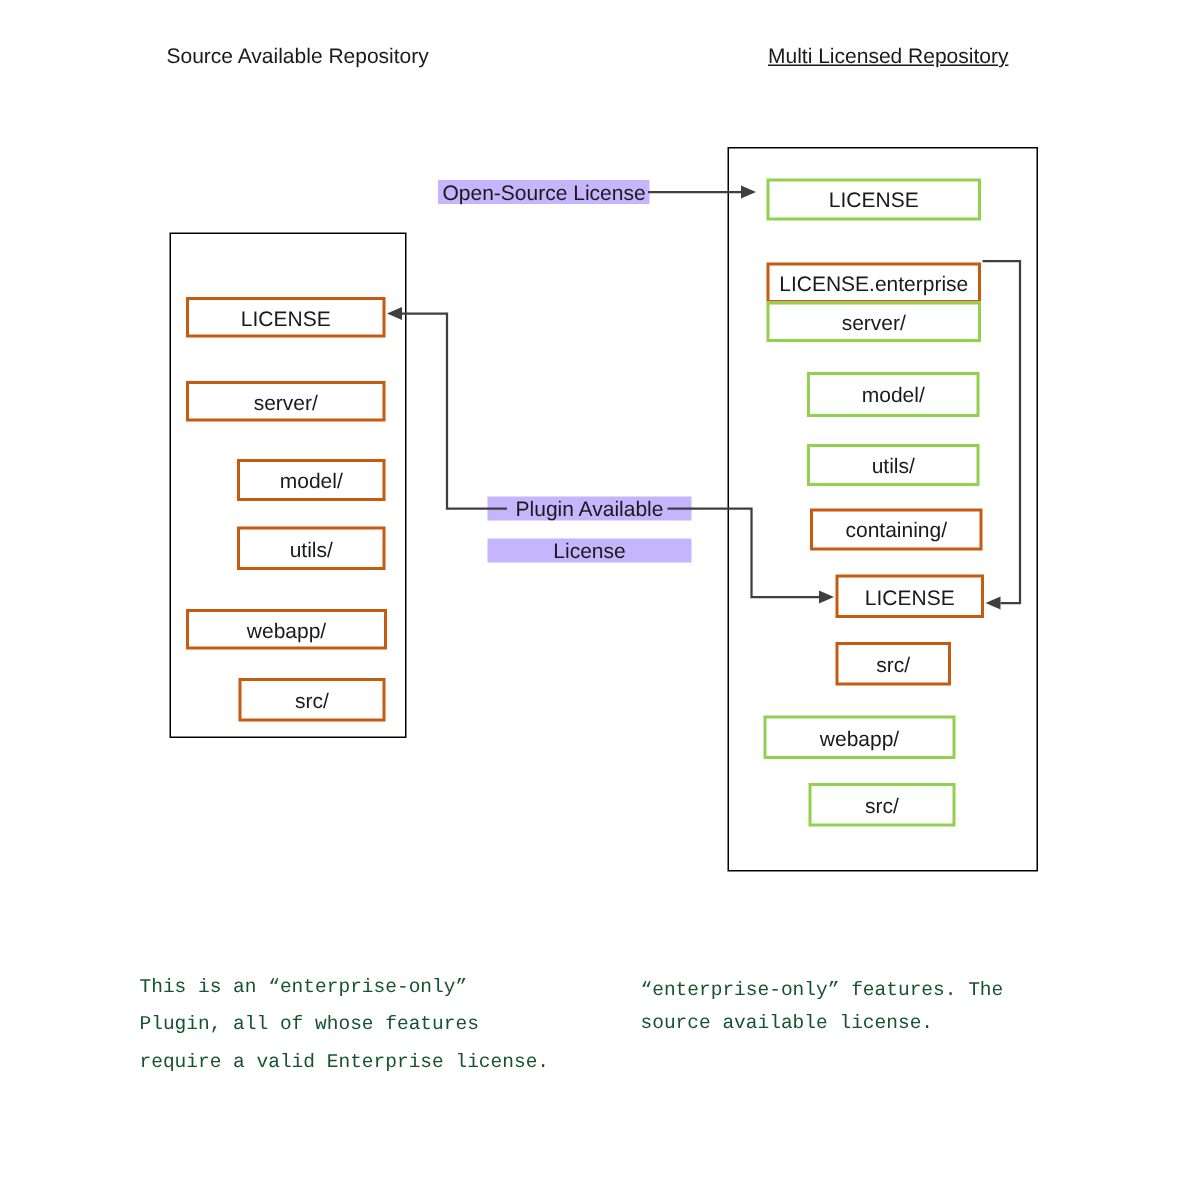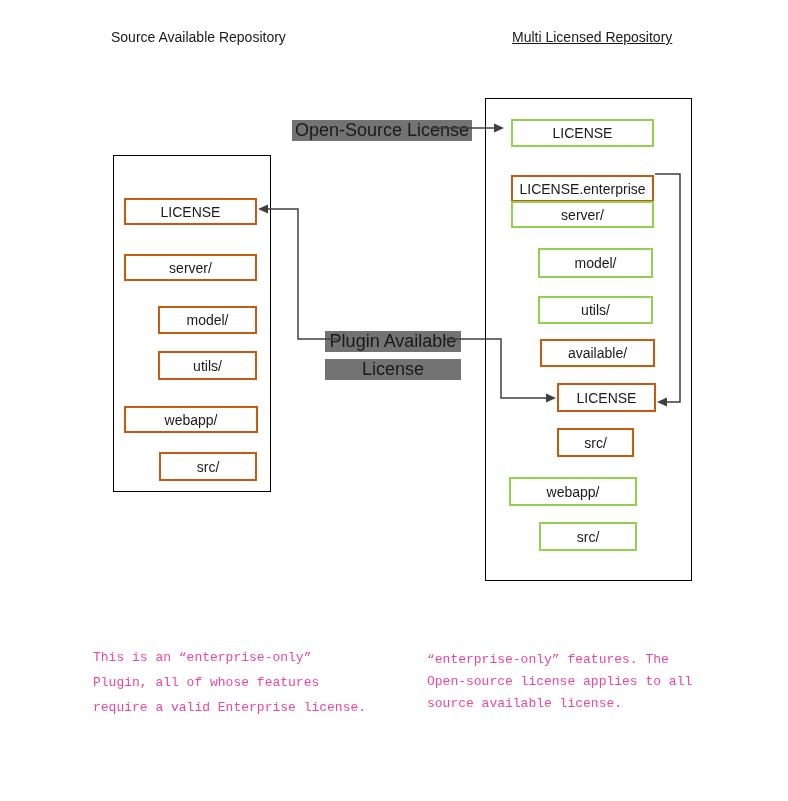--- a/index.html
+++ b/index.html
@@ -31,37 +31,37 @@
     display: flex;
     align-items: center;
     justify-content: center;
     font-size: 14px;
     white-space: nowrap;
   }
   .node.orange { border: 2px solid #C55A11; }
   .node.green  { border: 2px solid #92D050; }
   .conn-label {
     position: absolute;
-    font-size: 18px;
+    font-size: 14px;
     white-space: nowrap;
-    background: #737373;
+    background: #c4b5fd;
     padding: 0 3px;
   }
   .conn-label.centered { text-align: center; }
   #connector-overlay {
     position: absolute;
     left: 0; top: 0;
     width: 788px; height: 801px;
     pointer-events: none;
   }
   .caption {
     position: absolute;
     font-family: "Liberation Mono", "DejaVu Sans Mono", monospace;
     font-size: 13px;
-    color: #ec4899;
+    color: #14532d;
   }
   .caption div { white-space: nowrap; }
   .caption-left div { line-height: 25px; }
   .caption-right div { line-height: 22px; }
 </style>
 </head>
 <body>
 
 <div id="stage">
 
@@ -77,21 +77,21 @@
   <div class="node orange" style="left:124px; top:406px; width:134px; height:27px;">webapp/</div>
   <div class="node orange" style="left:159px; top:452px; width:98px; height:29px;">src/</div>
 
   <div class="repo-box" style="left:485px; top:98px; width:207px; height:483px;"></div>
 
   <div class="node green" style="left:511px; top:119px; width:143px; height:28px;">LICENSE</div>
   <div class="node orange" style="left:511px; top:175px; width:143px; height:27px;">LICENSE.enterprise</div>
   <div class="node green" style="left:511px; top:201px; width:143px; height:27px;">server/</div>
   <div class="node green" style="left:538px; top:248px; width:115px; height:30px;">model/</div>
   <div class="node green" style="left:538px; top:296px; width:115px; height:28px;">utils/</div>
-  <div class="node orange" style="left:540px; top:339px; width:115px; height:28px;">available/</div>
+  <div class="node orange" style="left:540px; top:339px; width:115px; height:28px;">containing/</div>
   <div class="node orange" style="left:557px; top:383px; width:99px; height:29px;">LICENSE</div>
   <div class="node orange" style="left:557px; top:428px; width:77px; height:29px;">src/</div>
   <div class="node green" style="left:509px; top:477px; width:128px; height:29px;">webapp/</div>
   <div class="node green" style="left:539px; top:522px; width:98px; height:29px;">src/</div>
 
   <div class="conn-label" style="left:292px; top:120px;">Open-Source License</div>
   <div class="conn-label centered" style="left:325px; top:331px; width:130px;">Plugin Available</div>
   <div class="conn-label centered" style="left:325px; top:359px; width:130px;">License</div>
 
   <svg id="connector-overlay" viewBox="0 0 788 801" xmlns="http://www.w3.org/2000/svg">
@@ -118,17 +118,16 @@
   </svg>
 
   <div class="caption caption-left" style="left:93px; top:645px;">
     <div>This is an “enterprise-only”</div>
     <div>Plugin, all of whose features</div>
     <div>require a valid Enterprise license.</div>
   </div>
 
   <div class="caption caption-right" style="left:427px; top:649px;">
     <div>“enterprise-only” features. The</div>
-    <div>Open-source license applies to all</div>
     <div>source available license.</div>
   </div>
 
 </div>
 
 </body></html>

